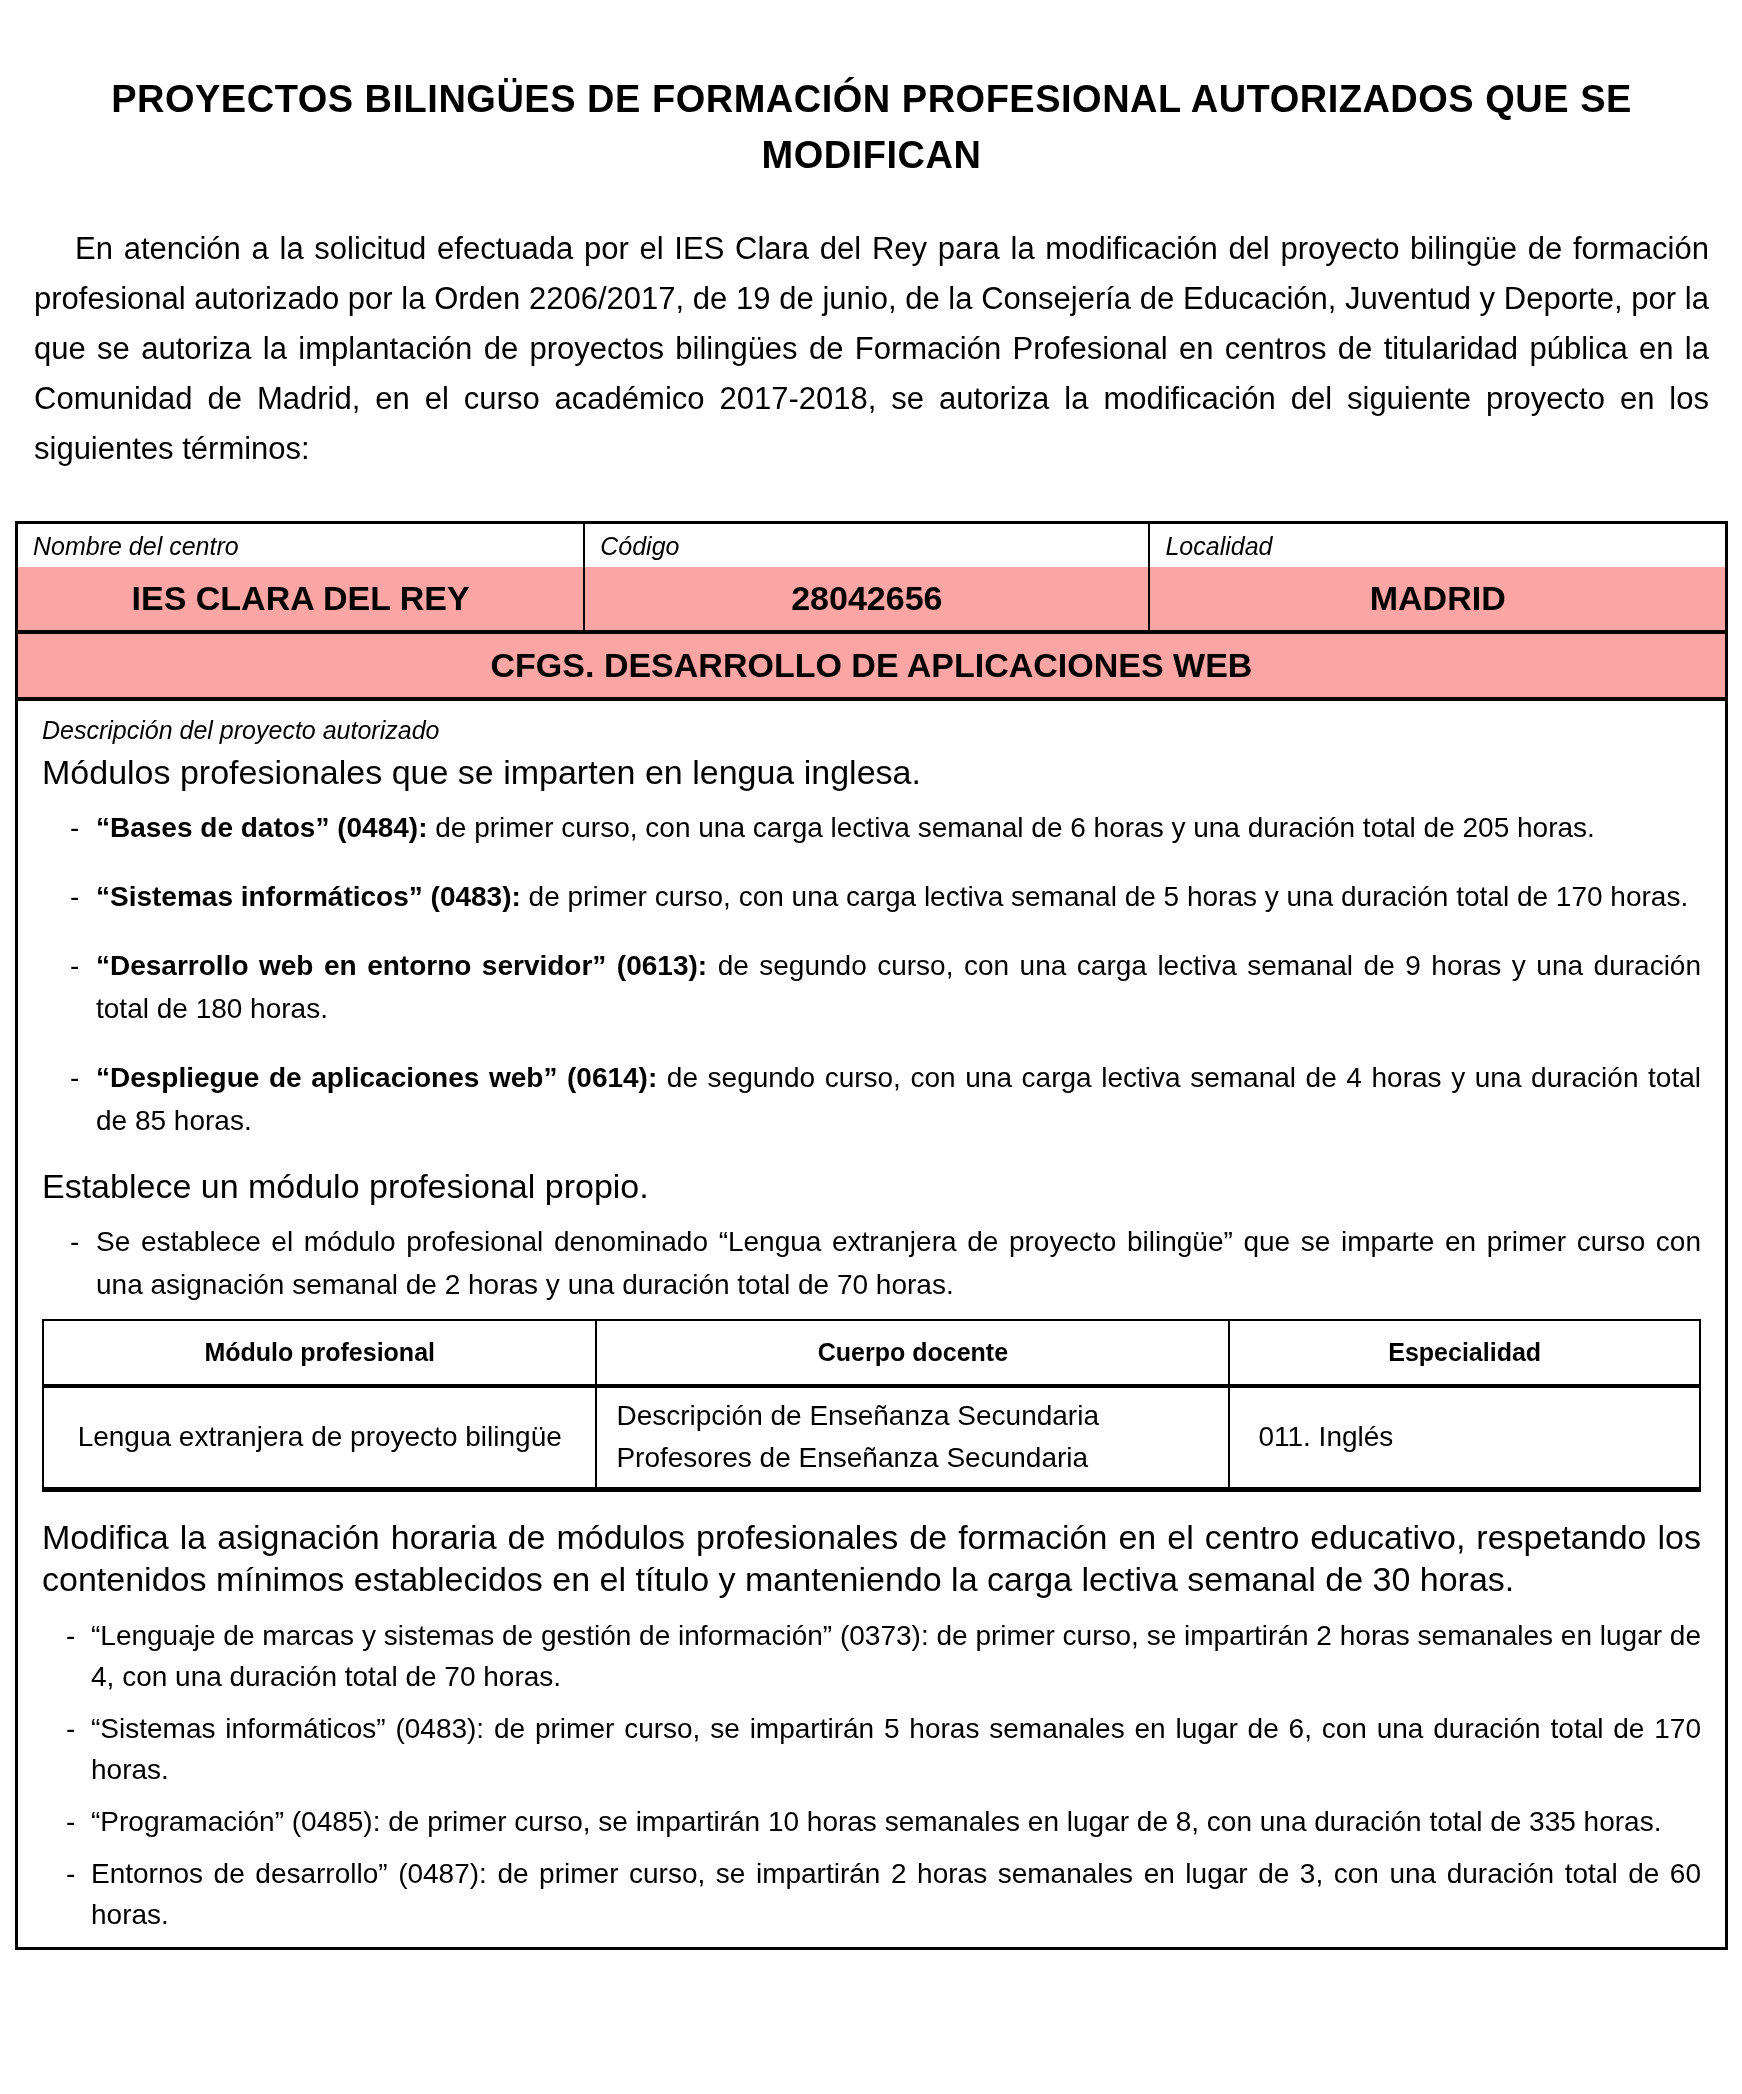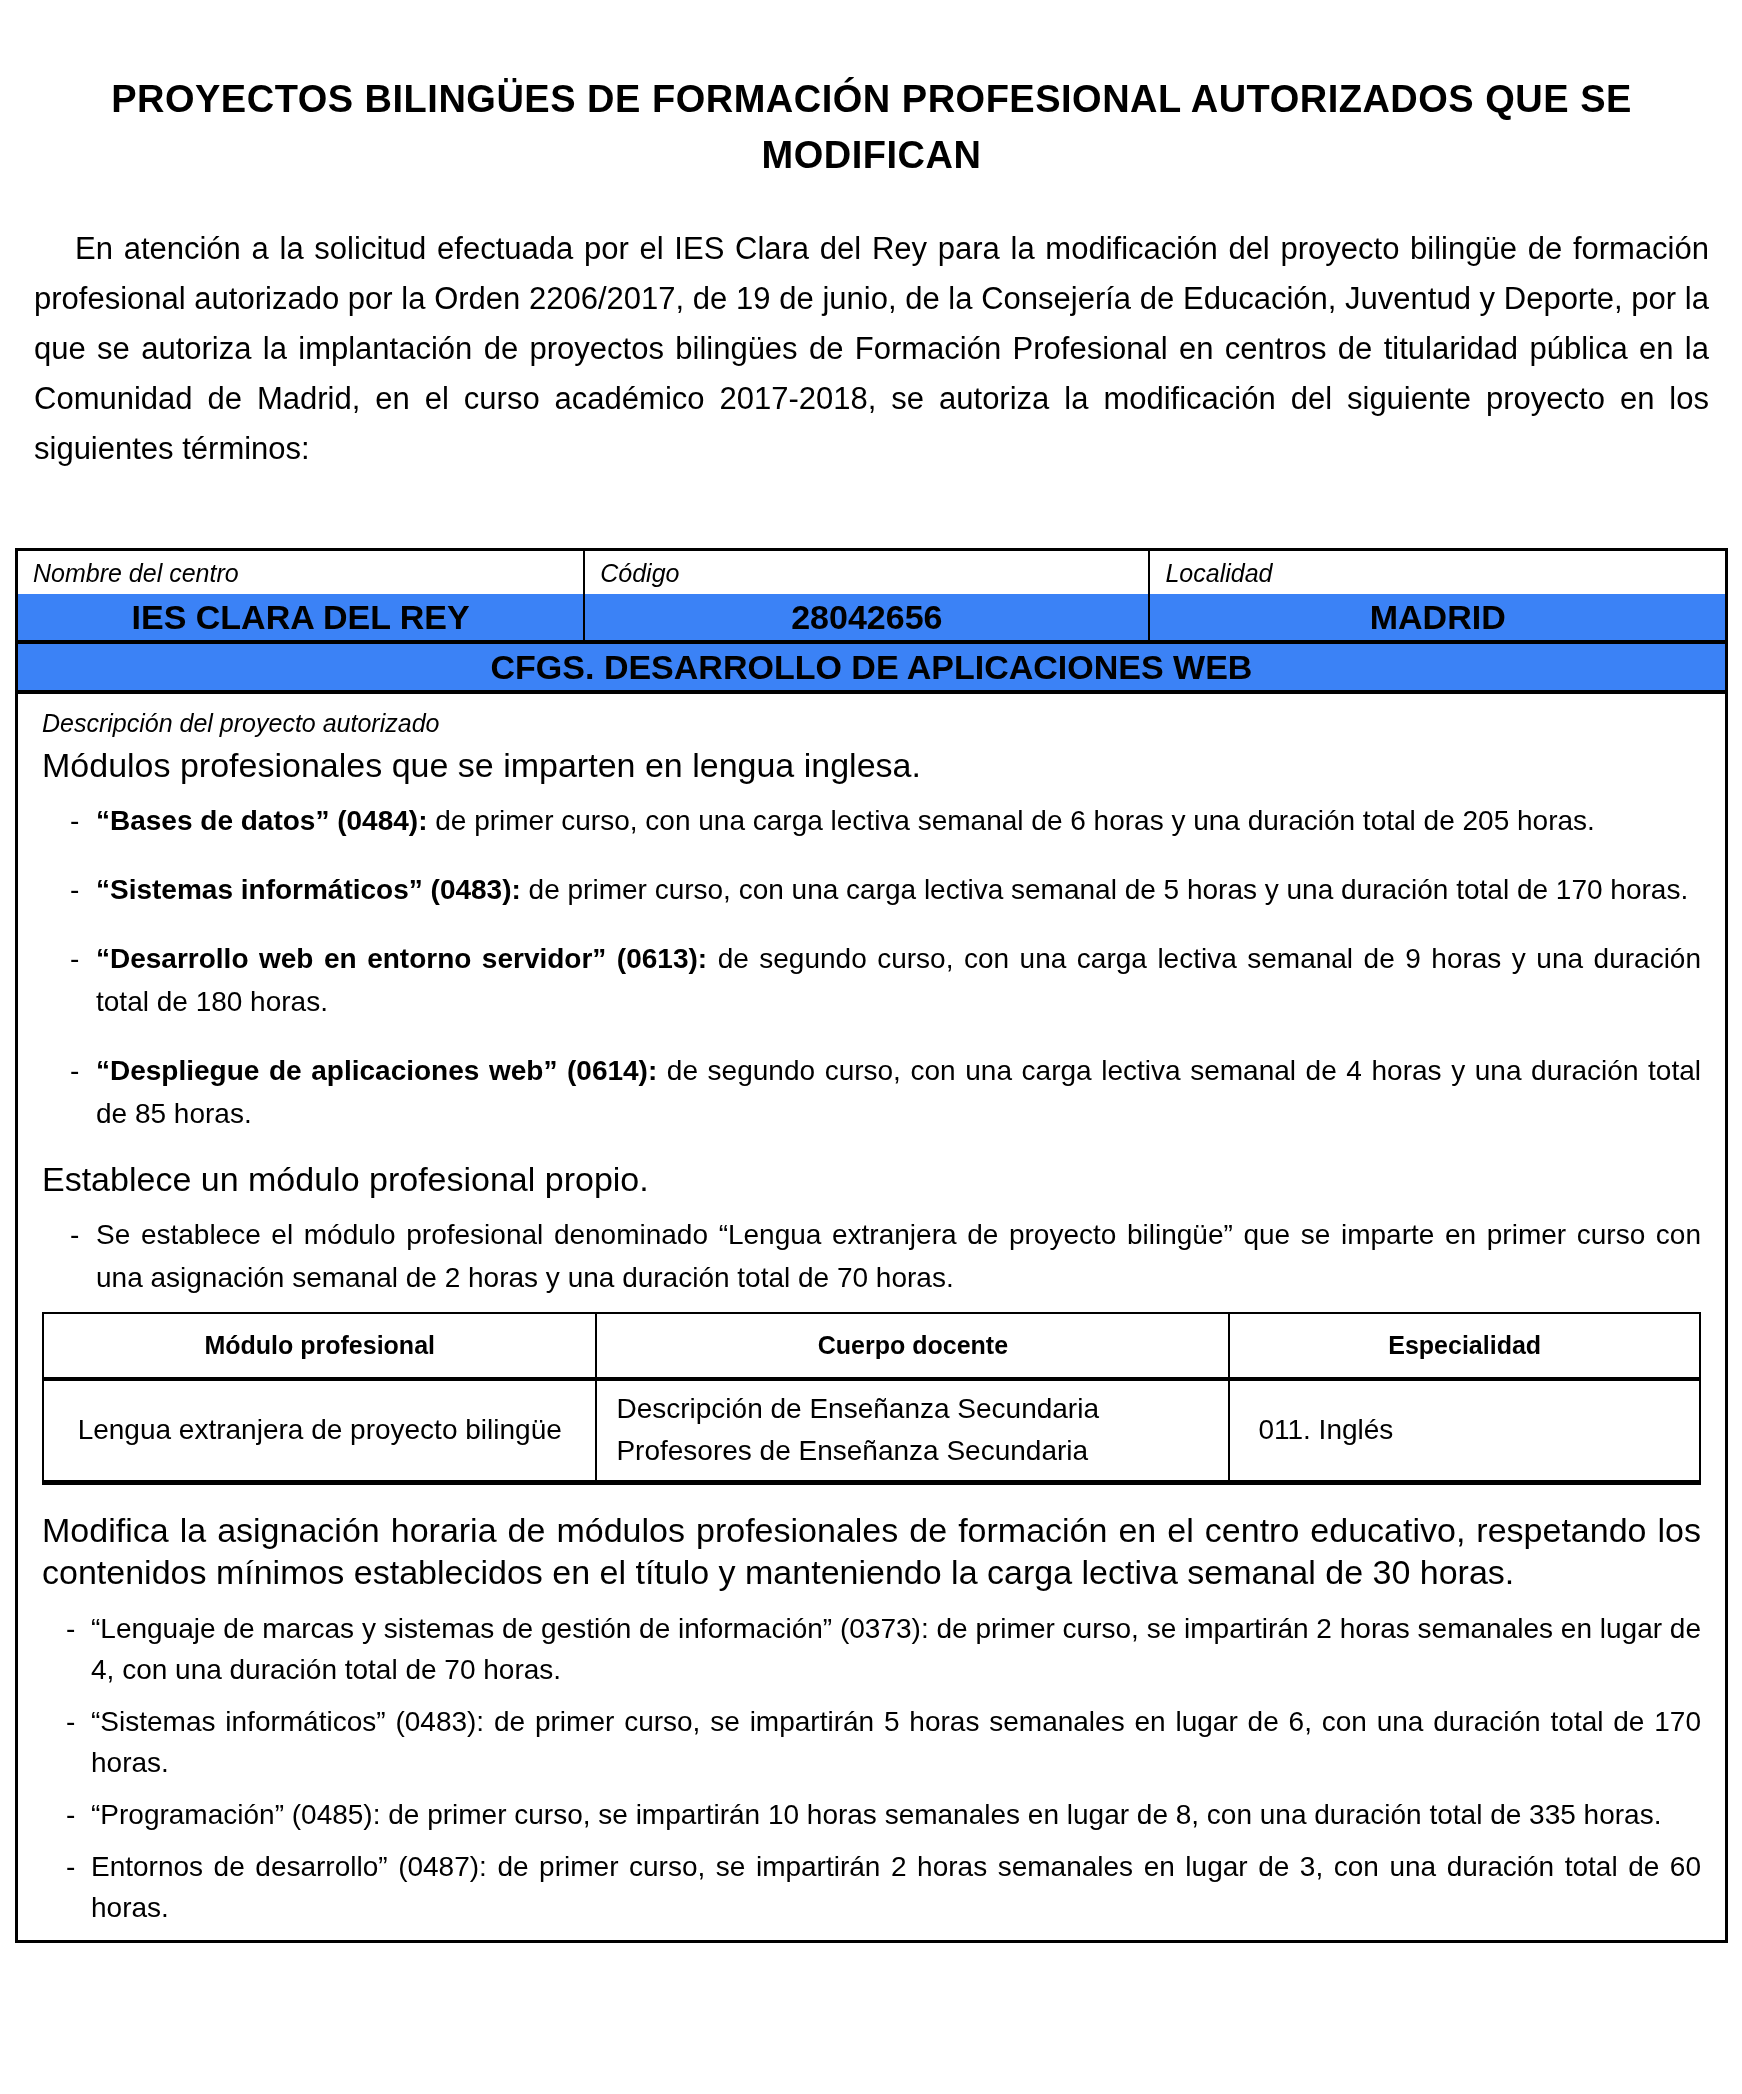--- a/index.html
+++ b/index.html
@@ -32,37 +32,37 @@
   }
   .intro {
     font-size: 31px;
     line-height: 50px;
     text-align: justify;
     text-indent: 41px;
     margin: 41px 19px 0 19px;
   }
   
   .outer {
-    margin-top: 74px;
+    margin-top: 47px;
     border: 3.7px solid #000;
   }
   .grid3 { display: grid; grid-template-columns: 1fr 1fr 1.02fr; }
   .grid3 > .cell { min-width: 0; }
   .grid3 > .cell + .cell { border-left: 2.8px solid #000; }
   .lbl {
     font-style: italic;
     font-size: 25px;
     line-height: 32px;
     padding: 5.6px 0 5.6px 15px;
   }
   .val {
-    background: #3b82f6;
+    background: #fca5a5;
     font-weight: bold;
     font-size: 34px;
-    height: 46px;
+    height: 63px;
     display: flex; align-items: center; justify-content: center;
     text-align: center;
   }
   .thick-sep { border-top: 4.7px solid #000; }
   .full-lbl { padding: 4.7px 0 4.7px 15px; }
   .full-val { width: 100%; }
   
   .desc { padding: 9.4px 24px 0 24px; }
   .desc-label {
     font-style: italic;

